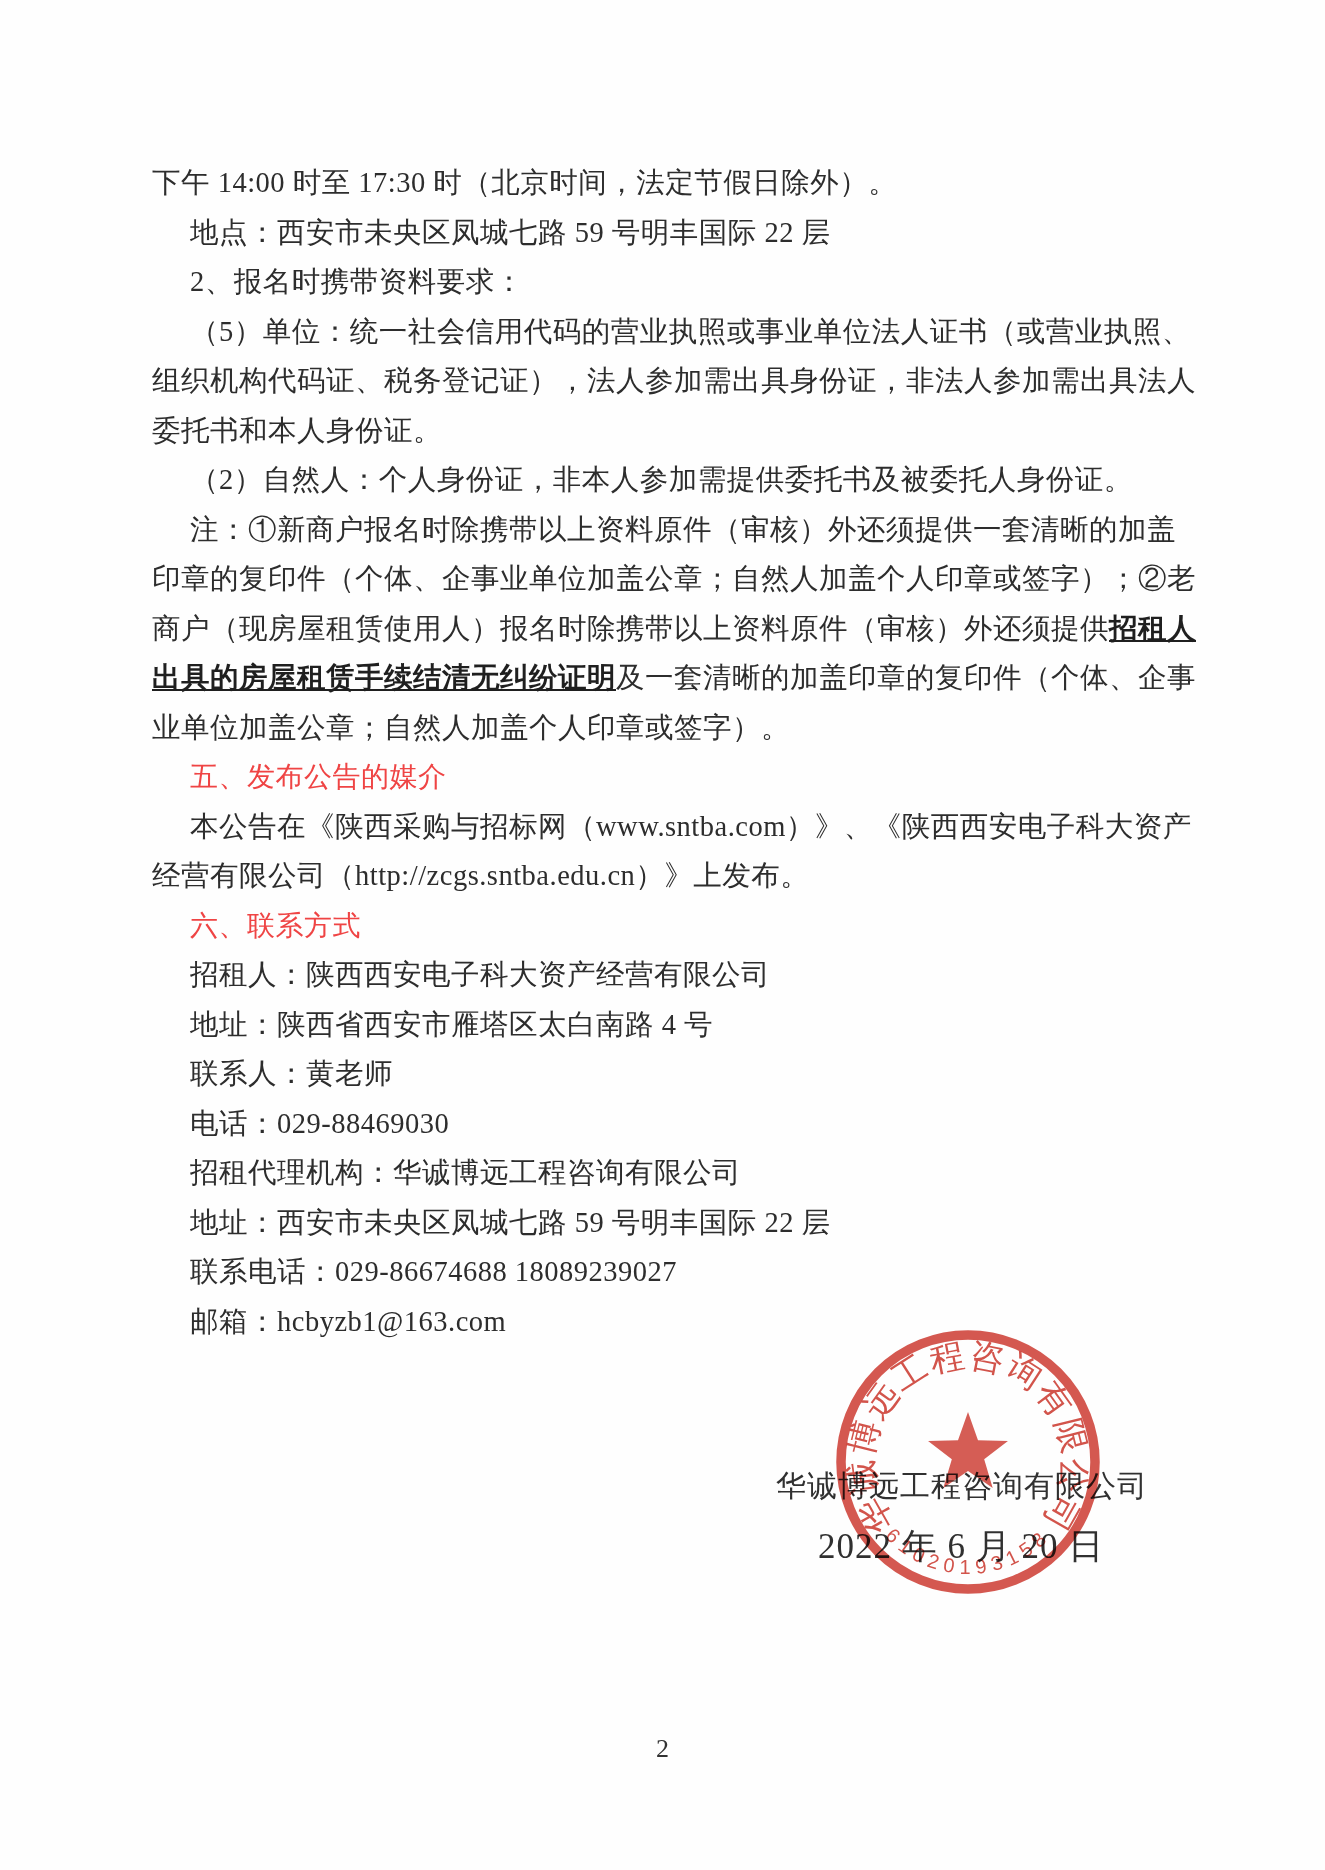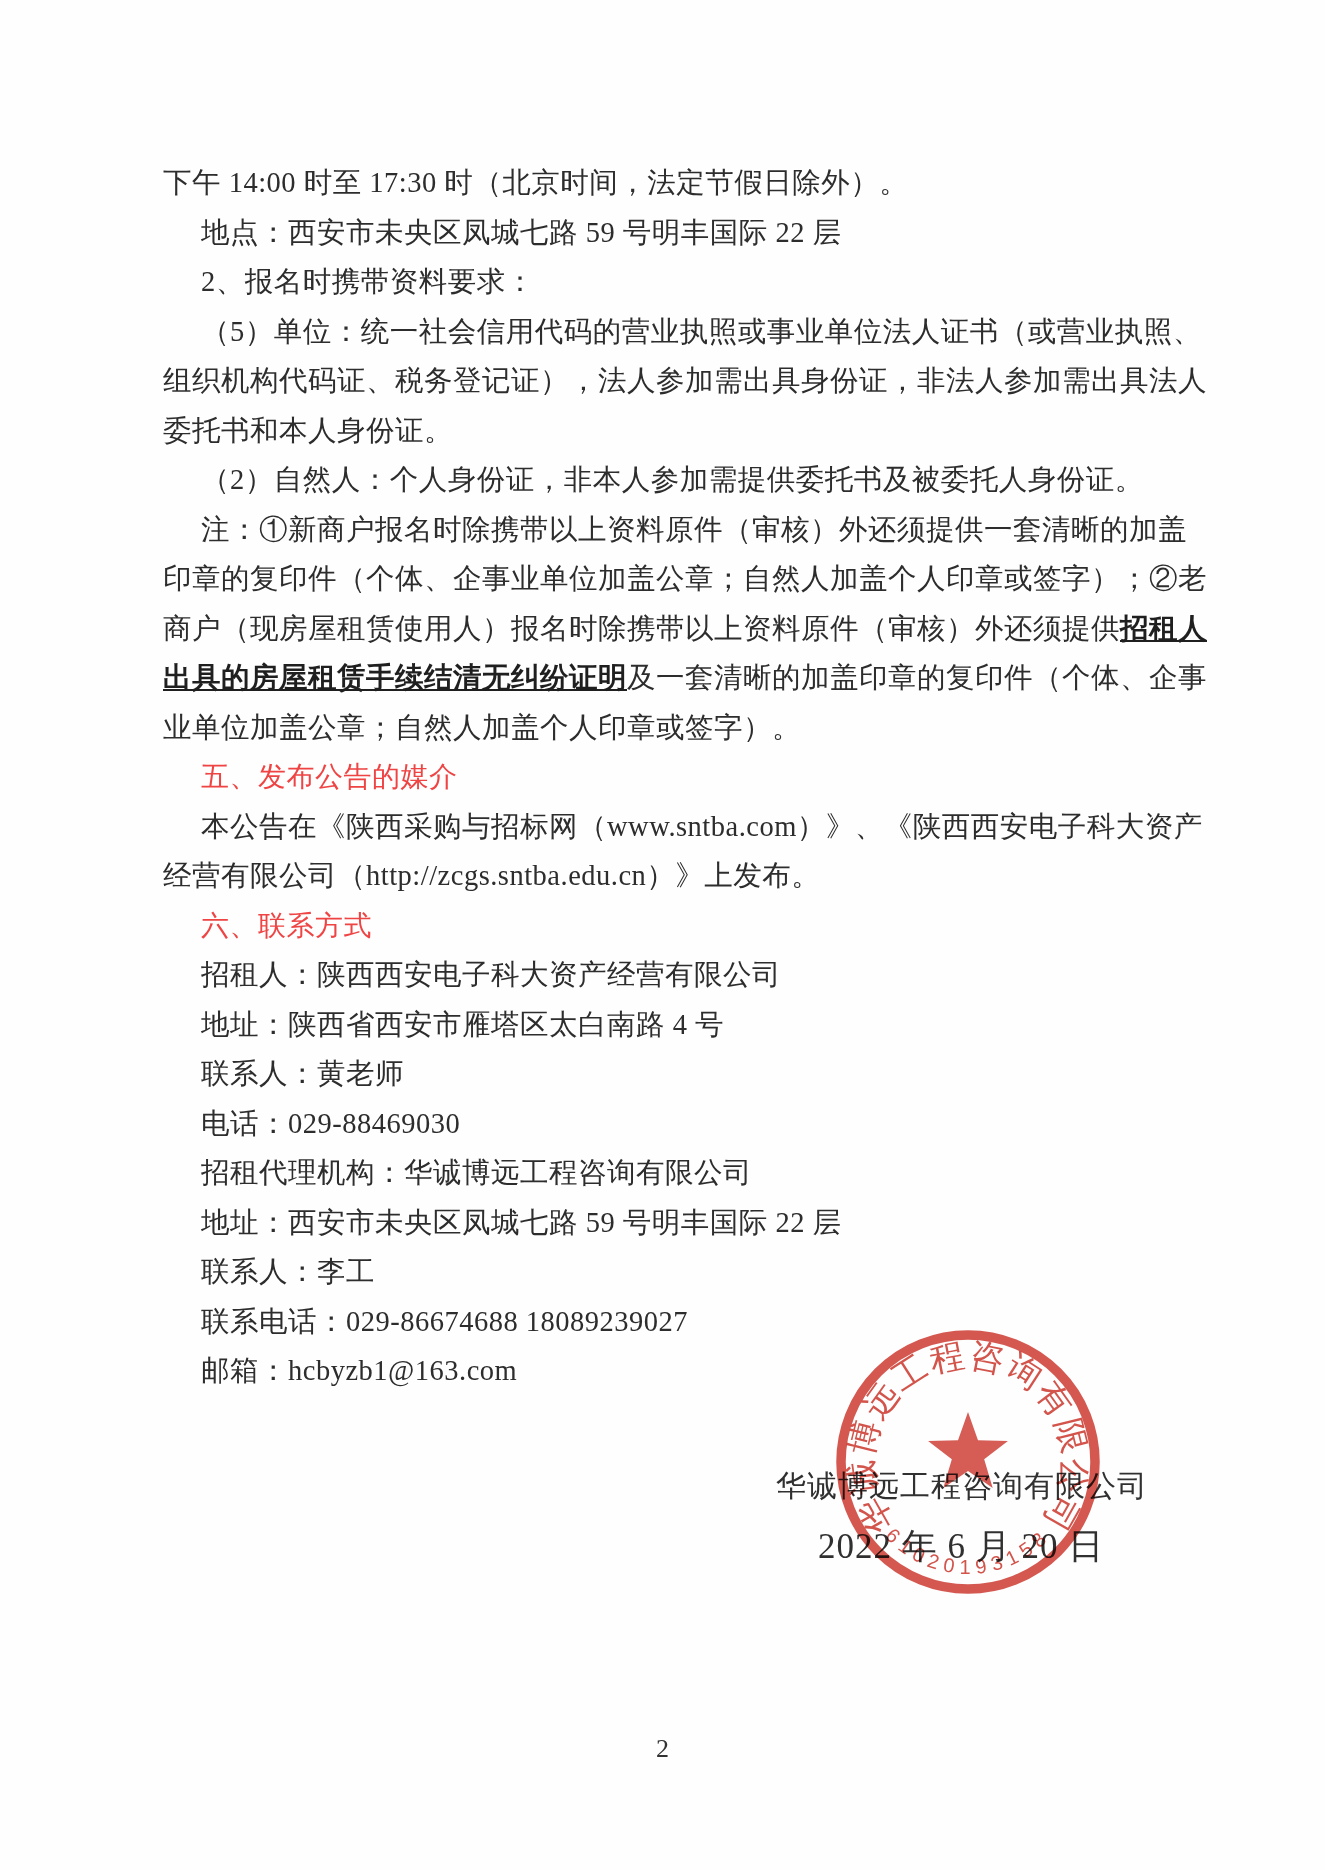--- a/index.html
+++ b/index.html
@@ -9,21 +9,21 @@
     font-family:"Liberation Serif","DejaVu Serif",serif;
     color:#2d2d2d;
     overflow:hidden;
   }
   .page{position:absolute;inset:0;background:#fefefe;}
   .doc{
     position:absolute;left:152px;top:158px;width:1030px;
   }
   .line{
     font-size:28.5px;height:49.5px;line-height:49.5px;
-    white-space:nowrap;letter-spacing:0.5px;margin-left:11px;
+    white-space:nowrap;letter-spacing:0.5px;
   }
   .indent{padding-left:38px;}
   .heading{
     font-family:"Liberation Sans","DejaVu Sans",sans-serif;
     font-weight:400;font-size:28px;color:#ef4444;
   }
   .bseg{font-weight:700;color:#1f1f1f;text-decoration:underline;}
   
   .sig-company{
     position:absolute;left:776px;top:1466px;
@@ -72,21 +72,20 @@
     <div class="line indent heading">五、发布公告的媒介</div>
     <div class="line indent">本公告在《陕西采购与招标网（www.sntba.com）》、《陕西西安电子科大资产</div>
     <div class="line">经营有限公司（http://zcgs.sntba.edu.cn）》上发布。</div>
     <div class="line indent heading">六、联系方式</div>
     <div class="line indent">招租人：陕西西安电子科大资产经营有限公司</div>
     <div class="line indent">地址：陕西省西安市雁塔区太白南路 4 号</div>
     <div class="line indent">联系人：黄老师</div>
     <div class="line indent">电话：029-88469030</div>
     <div class="line indent">招租代理机构：华诚博远工程咨询有限公司</div>
     <div class="line indent">地址：西安市未央区凤城七路 59 号明丰国际 22 层</div>
-    <div class="line indent">联系人：李工</div>
     <div class="line indent">联系电话：029-86674688 18089239027</div>
     <div class="line indent">邮箱：hcbyzb1@163.com</div>
   </div>
 
   <div class="sig-company">华诚博远工程咨询有限公司</div>
   <div class="sig-date">2022 年 6 月 20 日</div>
 
   <svg class="stamp" viewBox="-150 -150 300 300" xmlns="http://www.w3.org/2000/svg">
     <defs>
       <path id="arcTop" d="M -72.8 61.1 A 95 95 0 1 1 72.8 61.1" fill="none"></path>

